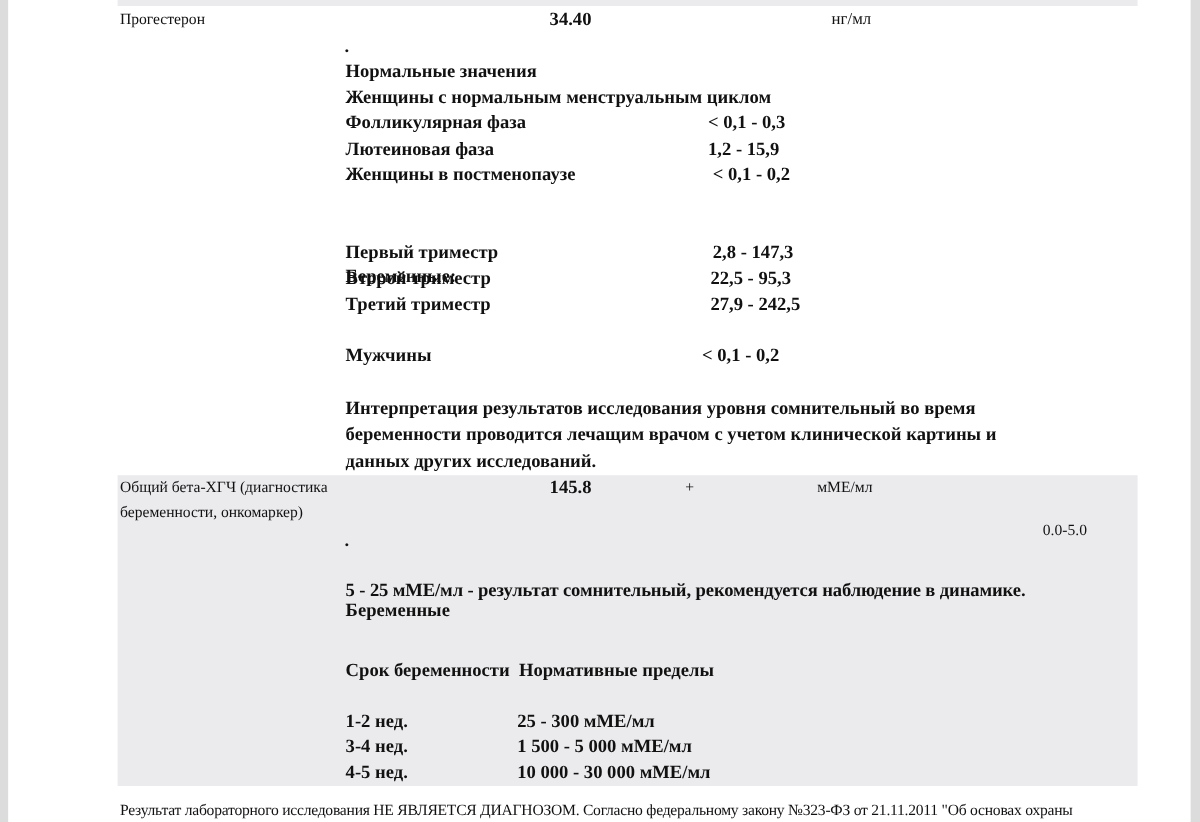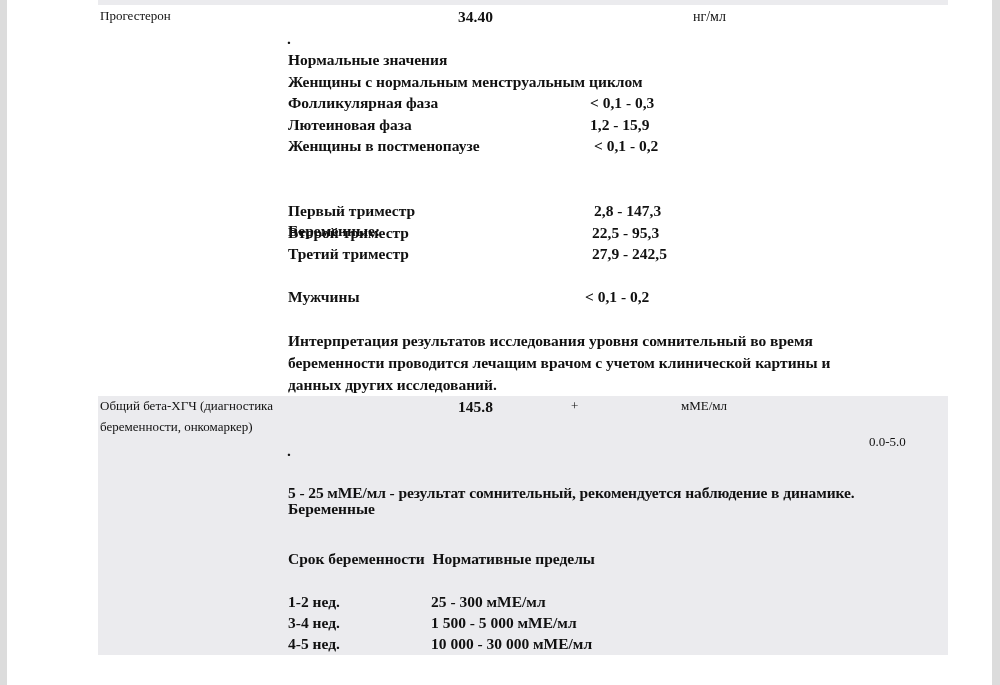--- a/index.html
+++ b/index.html
@@ -83,13 +83,14 @@
     <span class="abs bold" style="left:281px; top:550px; white-space:pre;">Срок беременности  Нормативные пределы</span>
 
     <span class="abs bold" style="left:281px; top:593px;">1-2 нед.</span>
     <span class="abs bold" style="left:424px; top:593px;">25 - 300 мМЕ/мл</span>
     <span class="abs bold" style="left:281px; top:614px;">3-4 нед.</span>
     <span class="abs bold" style="left:424px; top:614px;">1 500 - 5 000 мМЕ/мл</span>
     <span class="abs bold" style="left:281px; top:635px;">4-5 нед.</span>
     <span class="abs bold" style="left:424px; top:635px;">10 000 - 30 000 мМЕ/мл</span>
   </div>
 
+  <span class="abs footer-note" style="left:93px; top:667px;">Результат лабораторного исследования НЕ ЯВЛЯЕТСЯ ДИАГНОЗОМ. Согласно федеральному закону №323-ФЗ от 21.11.2011 "Об основах охраны</span>
 </div>
 
 </body></html>

